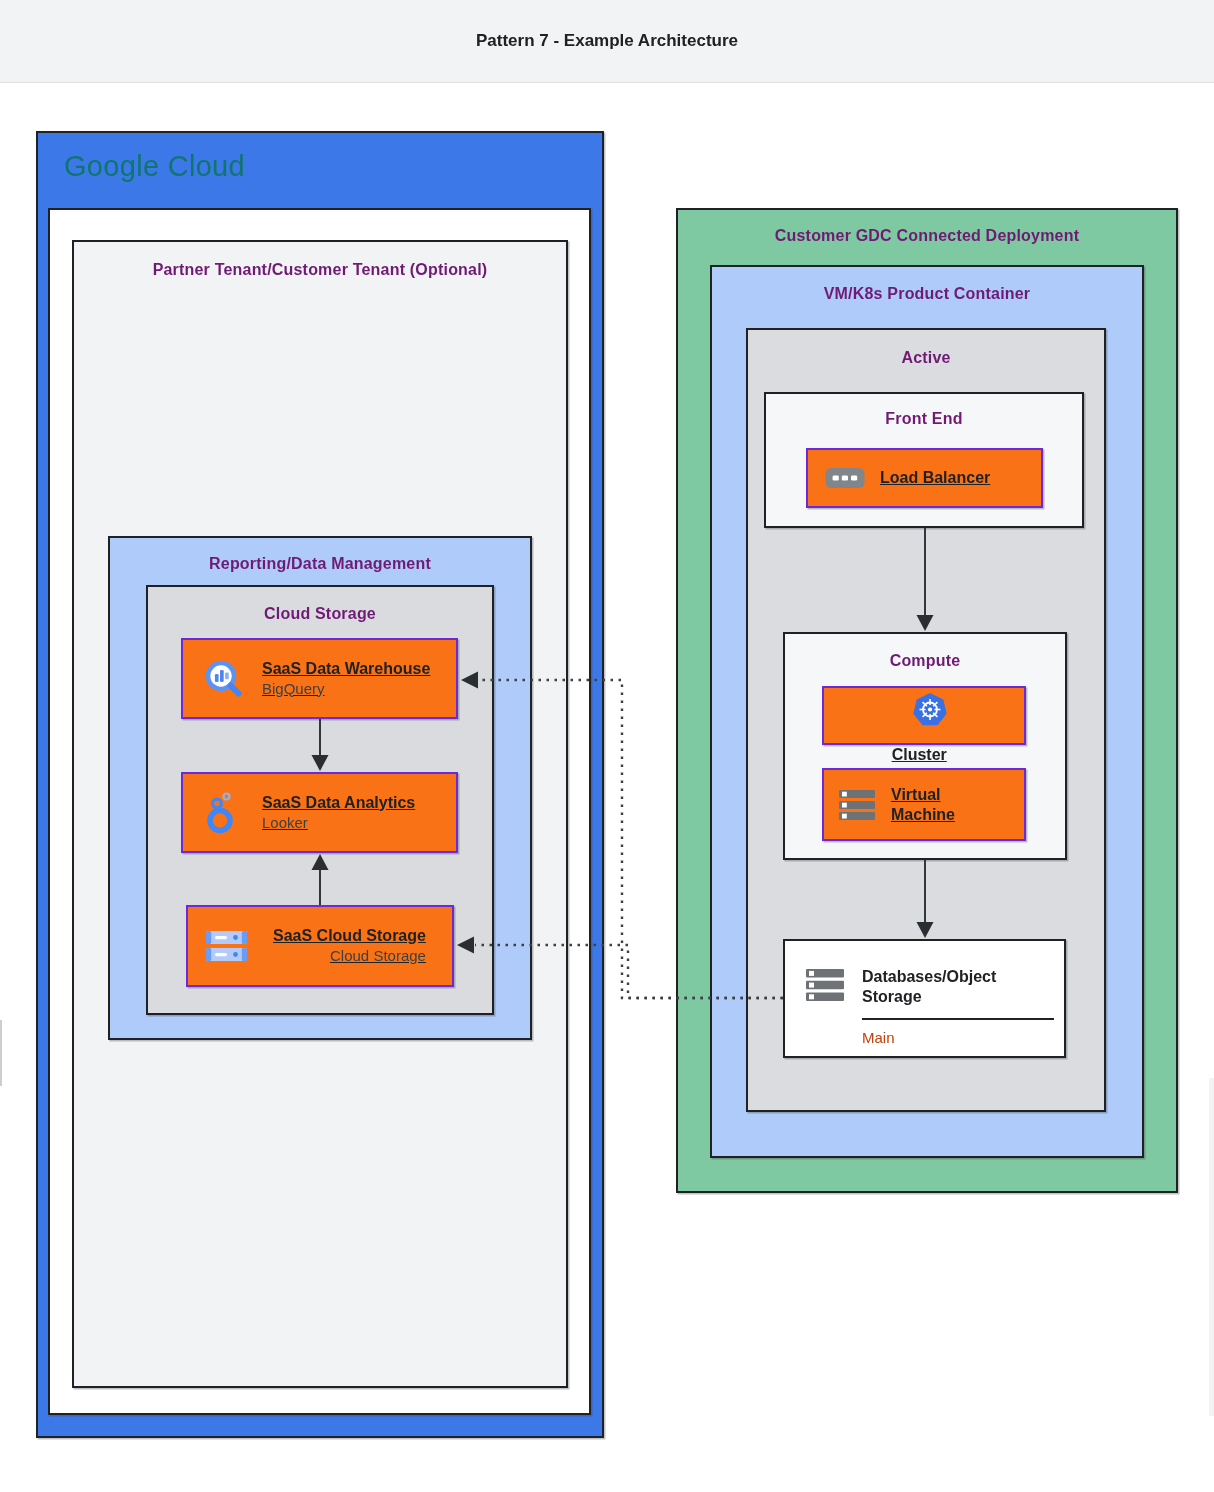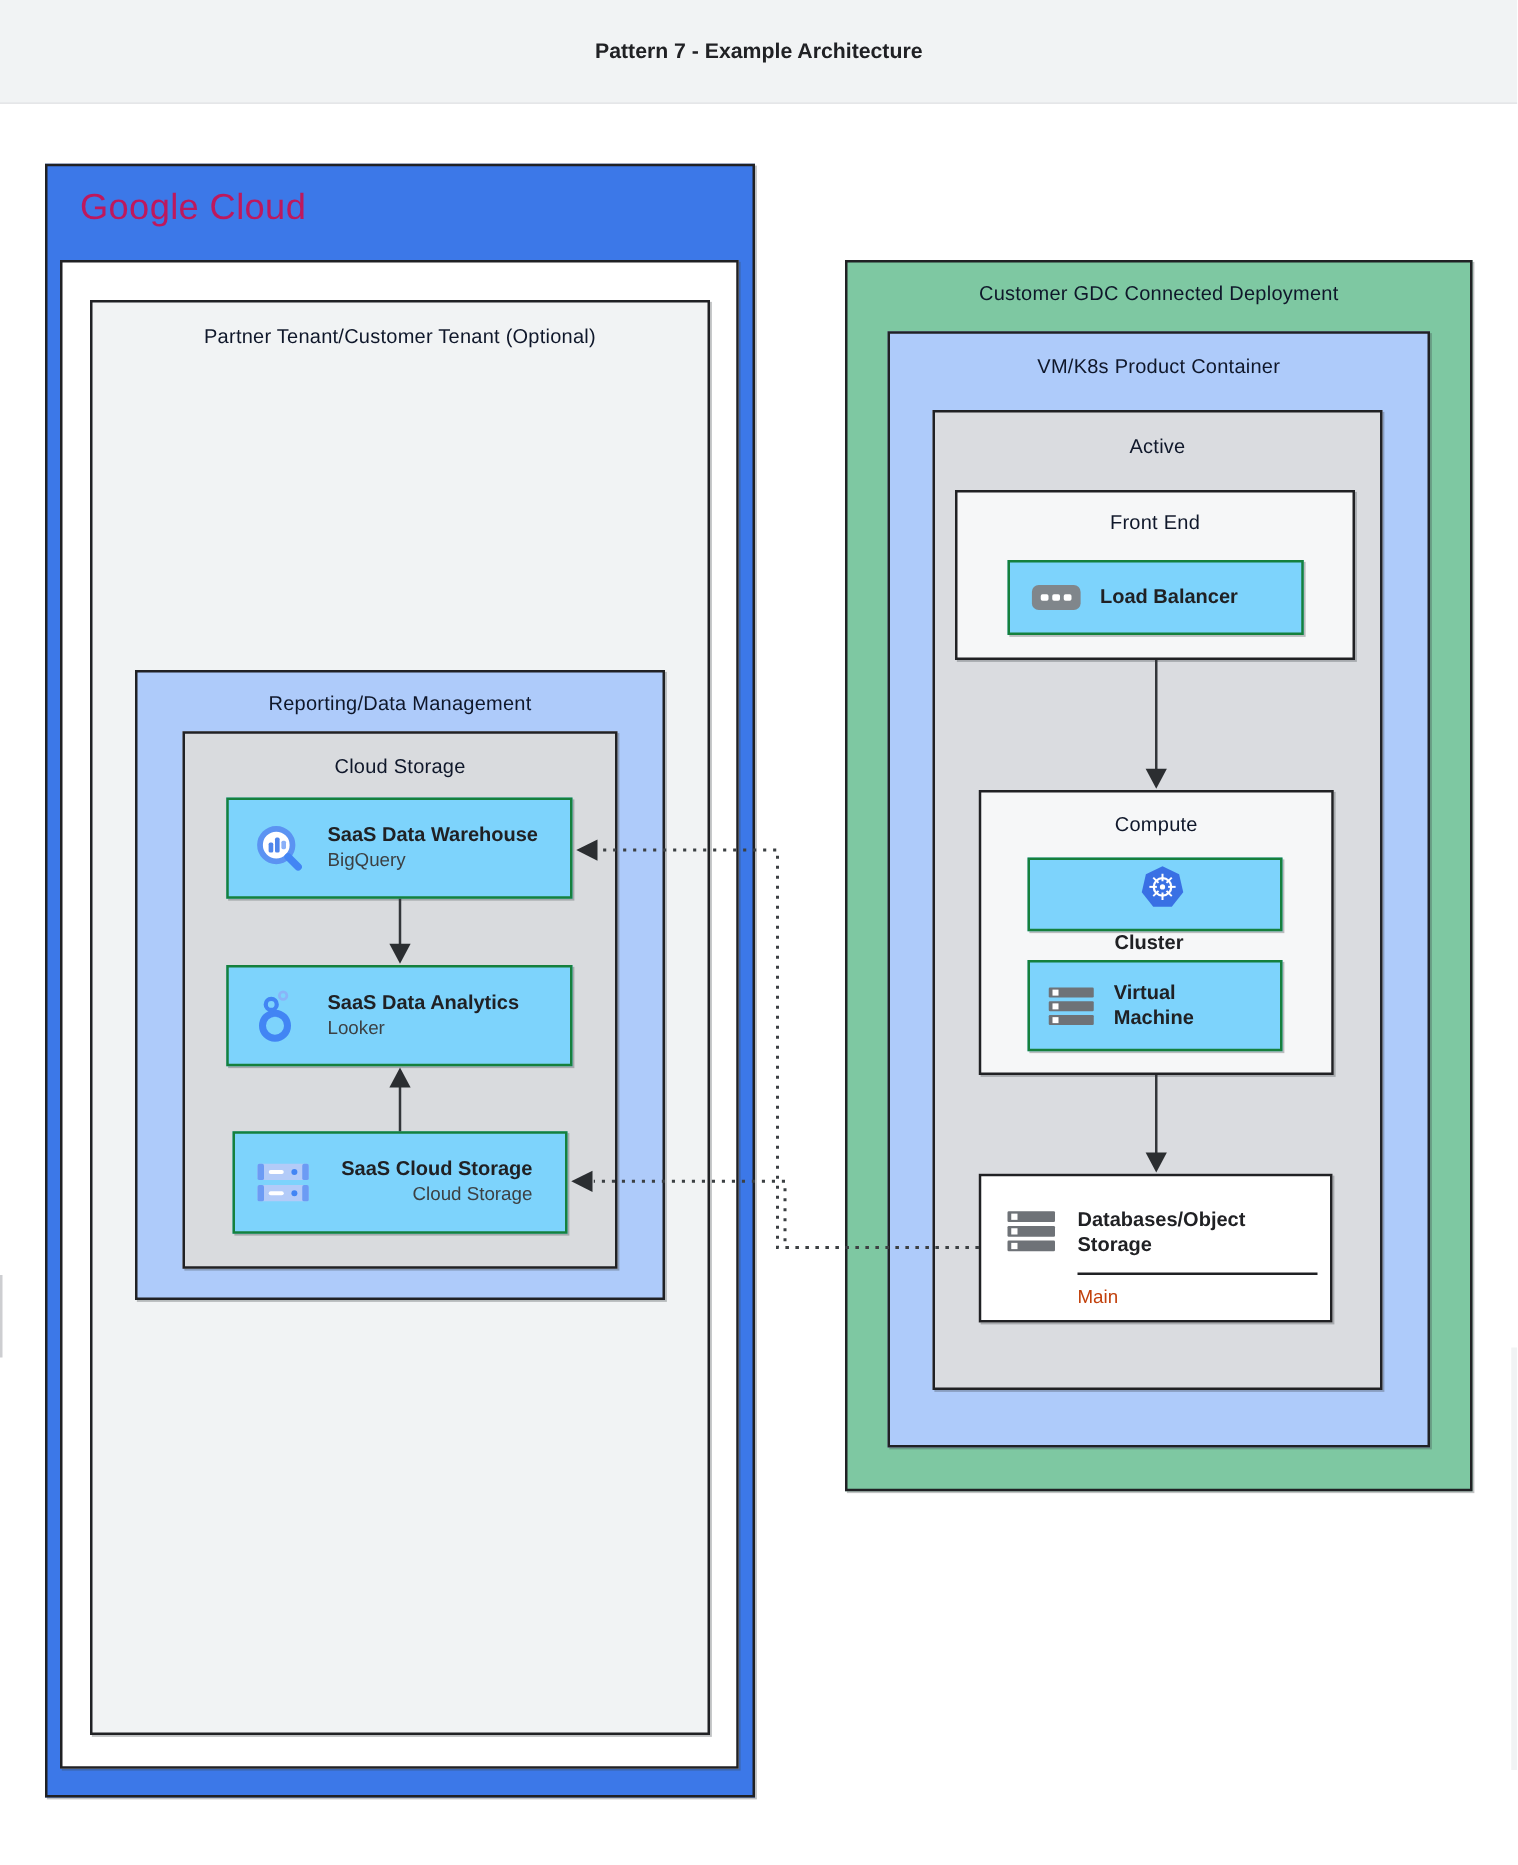--- a/index.html
+++ b/index.html
@@ -1,26 +1,26 @@
 <!DOCTYPE html>
 <html><head>
 <meta charset="utf-8">
 <style>
   html,body{margin:0;padding:0;background:#fff;}
   .canvas{position:relative;width:1214px;height:1492px;background:#ffffff;overflow:hidden;
           font-family:"Liberation Sans", sans-serif;color:#202124;}
   .abs{position:absolute;box-sizing:border-box;}
   .bordered{border:2px solid #202124;box-shadow:1.5px 1.5px 0 rgba(60,64,67,.32);}
-  .grp-title{font-weight:normal;font-size:16px;text-align:center;color:#0f172a;letter-spacing:.2px;}
+  .grp-title{font-weight:bold;font-size:16px;text-align:center;color:#701a75;letter-spacing:.2px;}
   .header{position:absolute;left:0;top:0;width:1214px;height:82px;background:#f1f3f4;
           border-bottom:1px solid #dfe1e4;display:flex;align-items:center;justify-content:center;}
   .header-title{font-weight:bold;font-size:17px;color:#202124;}
-  .gc-logo{font-size:29px;color:#be185d;font-weight:500;letter-spacing:.3px;}
-  .card{position:absolute;box-sizing:border-box;background:#7dd3fc;border:2px solid #15803d;
-        box-shadow:1.5px 1.5px 0 rgba(60,64,67,.32);display:flex;align-items:center;}
+  .gc-logo{font-size:29px;color:#0f766e;font-weight:500;letter-spacing:.3px;}
+  .card{position:absolute;box-sizing:border-box;background:#f97316;border:2px solid #6d28d9;
+        box-shadow:1.5px 1.5px 0 rgba(60,64,67,.32);display:flex;align-items:center;text-decoration:underline;}
   .card .icon{flex:0 0 auto;display:flex;align-items:center;justify-content:center;}
   .card-title{font-weight:bold;font-size:16px;line-height:20px;color:#202124;}
   .card-sub{font-size:15px;line-height:20px;color:#3c4043;}
   .overlay{position:absolute;left:0;top:0;pointer-events:none;z-index:50;}
   .line-solid{stroke:#33363a;stroke-width:2;}
   .arrowhead{fill:#2b2e31;stroke:none;}
   .line-dotted{stroke:#3c4043;stroke-width:2.4;fill:none;stroke-dasharray:2.5 5.5;}
   .db-divider{border-top:2px solid #202124;margin:11px 0 9px 57px;width:192px;}
   .db-main{font-size:15px;color:#c2410c;margin-left:57px;}
   .edge-artifact{position:absolute;}

